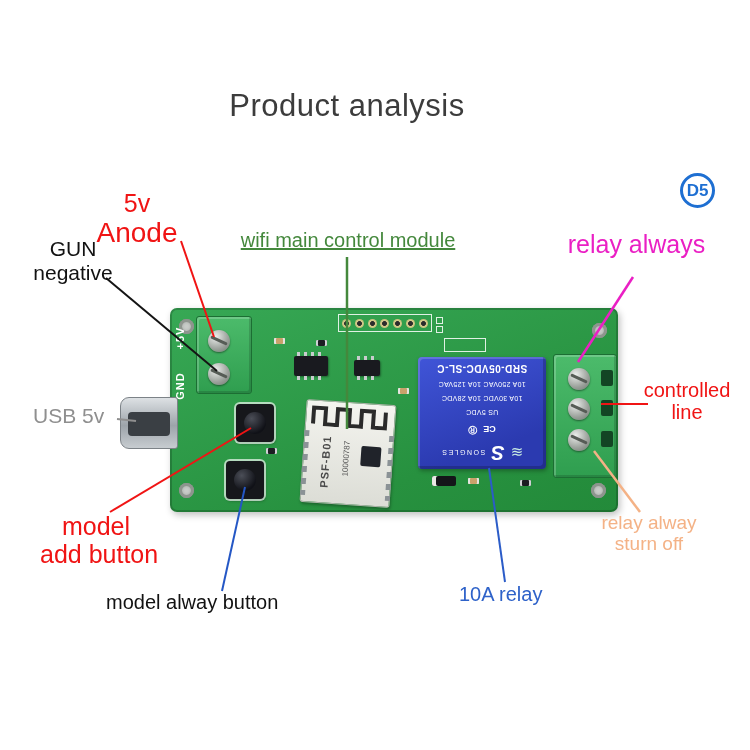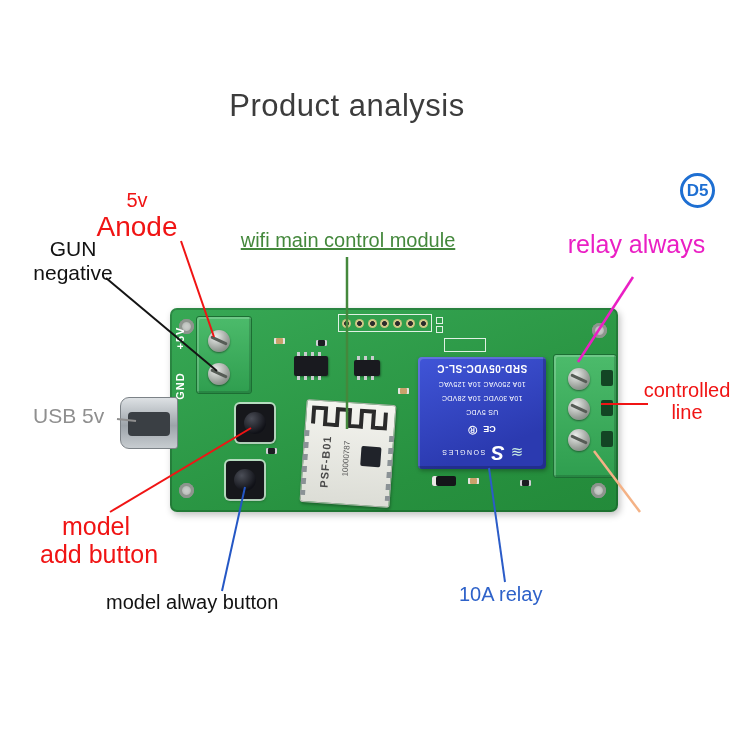--- a/index.html
+++ b/index.html
@@ -9,21 +9,21 @@
   .title { position:absolute; top:88px; left:347px; transform:translateX(-50%);
            font-size:31px; color:#3c3c3c; letter-spacing:.5px; white-space:nowrap; z-index:2; }
 
   .badge { position:absolute; left:680px; top:173px; width:35px; height:35px; border:3px solid #1e6fd2;
            border-radius:50%; color:#1e6fd2; font-weight:bold; font-size:17px;
            display:flex; align-items:center; justify-content:center; z-index:2; }
 
   
   .ann { position:absolute; z-index:6; line-height:1.12; white-space:nowrap; }
   .ann-anode        { left:78px;  top:189px; width:118px; text-align:center; color:#f01414; }
-  .ann-anode .a1    { font-size:20px; }
+  .ann-anode .a1    { font-size:25px; }
   .ann-anode .a2    { font-size:28px; }
   .ann-gun          { left:18px;  top:237px; width:110px; text-align:center; color:#121212; font-size:21px; }
   .ann-wifi         { left:228px; top:229px; width:240px; text-align:center; color:#44883c; font-size:20px;text-decoration:underline; }
   .ann-relay-close  { left:564px; top:230px; width:145px; text-align:center; color:#ea1fc4; font-size:25px; }
   .ann-controlled   { left:629px; top:379px; width:116px; text-align:center; color:#f01414; font-size:20px; }
   .ann-usb          { left:33px;  top:404px; color:#8f8f8f; font-size:21px; }
   .ann-model-add    { left:40px;  top:512px; width:112px; text-align:center; color:#f01414; font-size:25px; }
   .ann-model-change { left:106px; top:591px; color:#121212; font-size:20px; }
   .ann-10a          { left:459px; top:583px; color:#2e62c9; font-size:20px; }
   .ann-relay-off    { left:578px; top:512px; width:142px; text-align:center; color:#f4b286; font-size:19px; }
@@ -159,20 +159,24 @@
   </div>
   <div class="ann ann-model-add">
     <div>model</div>
     <div>add button</div>
   </div>
   <div class="ann ann-model-change">
     <div>model alway button</div>
   </div>
   <div class="ann ann-10a">
     <div>10A relay</div>
+  </div>
+  <div class="ann ann-relay-off">
+    <div>relay alway</div>
+    <div>sturn off</div>
   </div>
 
   <div class="board">
 
     <div class="hole" style="left:9px;  top:11px;"></div>
     <div class="hole" style="left:422px;top:15px;"></div>
     <div class="hole" style="left:9px;  top:175px;"></div>
     <div class="hole" style="left:421px;top:175px;"></div>
 
     <div class="silk" style="left:-10px; top:24px;">+5V</div>

